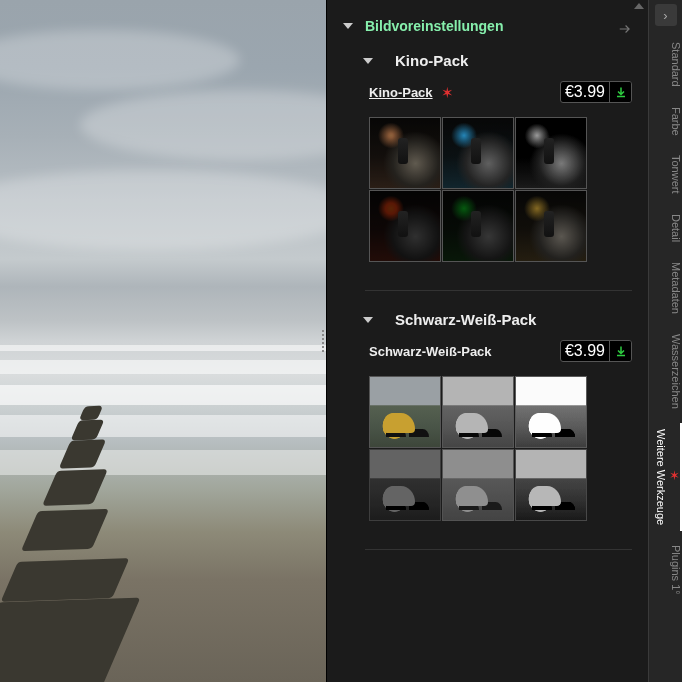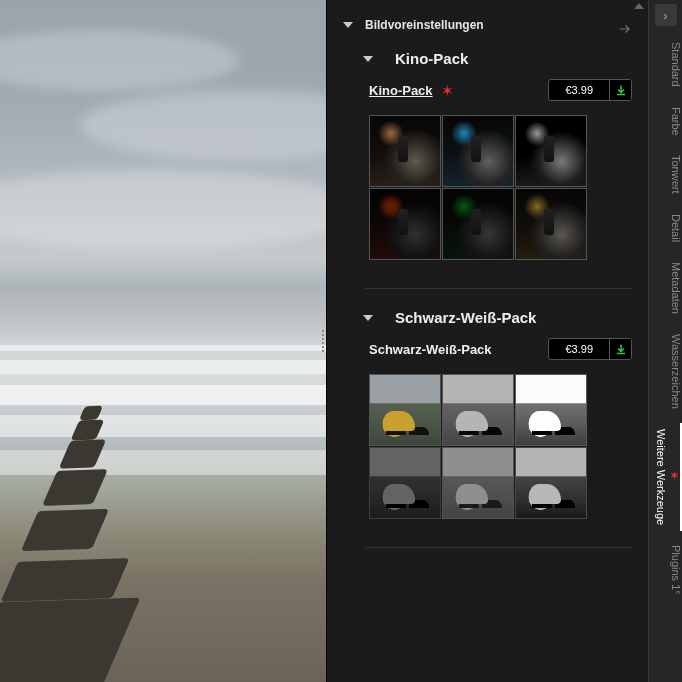--- a/index.html
+++ b/index.html
@@ -51,32 +51,32 @@
     border-left:5px solid transparent; border-right:5px solid transparent;
     border-bottom:6px solid #666;
   }
 
   .section { padding: 0 10px; }
   .main-header {
     display:flex; align-items:center; padding: 18px 6px 8px 6px;
     position: relative;
   }
   .disclosure { width:0;height:0;border-left:5px solid transparent;border-right:5px solid transparent;border-top:6px solid #ccc; margin-right:12px; cursor:pointer;}
-  .main-title { font-weight:bold; font-size:12px; color:#e5e5e5; }
+  .main-title { font-weight:bold; font-size:14px; color:#86efac; }
   .pin-icon { position:absolute; right:6px; top:22px; color:#777; font-size:14px; cursor:pointer;}
 
   .sub-header { display:flex; align-items:center; padding: 10px 6px 6px 26px; }
   .sub-title { font-weight:bold; font-size:15px; color:#eee; margin-left:10px;}
 
   .pack-row { display:flex; align-items:center; justify-content:space-between; padding: 6px 6px 14px 32px; }
   .pack-name { font-size:13px; color:#eee; font-weight:600; }
   .pack-name.linked { text-decoration: underline; cursor:pointer;}
   .star { color:#e03030; font-size:15px; margin-left:4px; position:relative; top:1px;}
   .price-box { background:#000; border:1px solid #555; border-radius:3px; display:flex; align-items:center; height:22px; overflow:hidden; }
-  .price { color:#fff; font-size:11px; padding:0 16px; }
+  .price { color:#fff; font-size:16px; padding:0 4px; }
   .dl-btn { background:#000; border-left:1px solid #555; width:22px; height:22px; display:flex; align-items:center; justify-content:center; cursor:pointer;}
   .dl-arrow { color:#2ecc40; }
 
   .thumb-grid { display:grid; grid-template-columns: repeat(3, 72px); gap:1px; padding: 0 0 18px 32px; background:#1b1b1b;}
   .thumb { width:72px; height:72px; background:#222; border:1px solid #555; position:relative; overflow:hidden; cursor:pointer;}
 
   
   .kino-base::before {
     content:""; position:absolute; inset:0;
     background:

